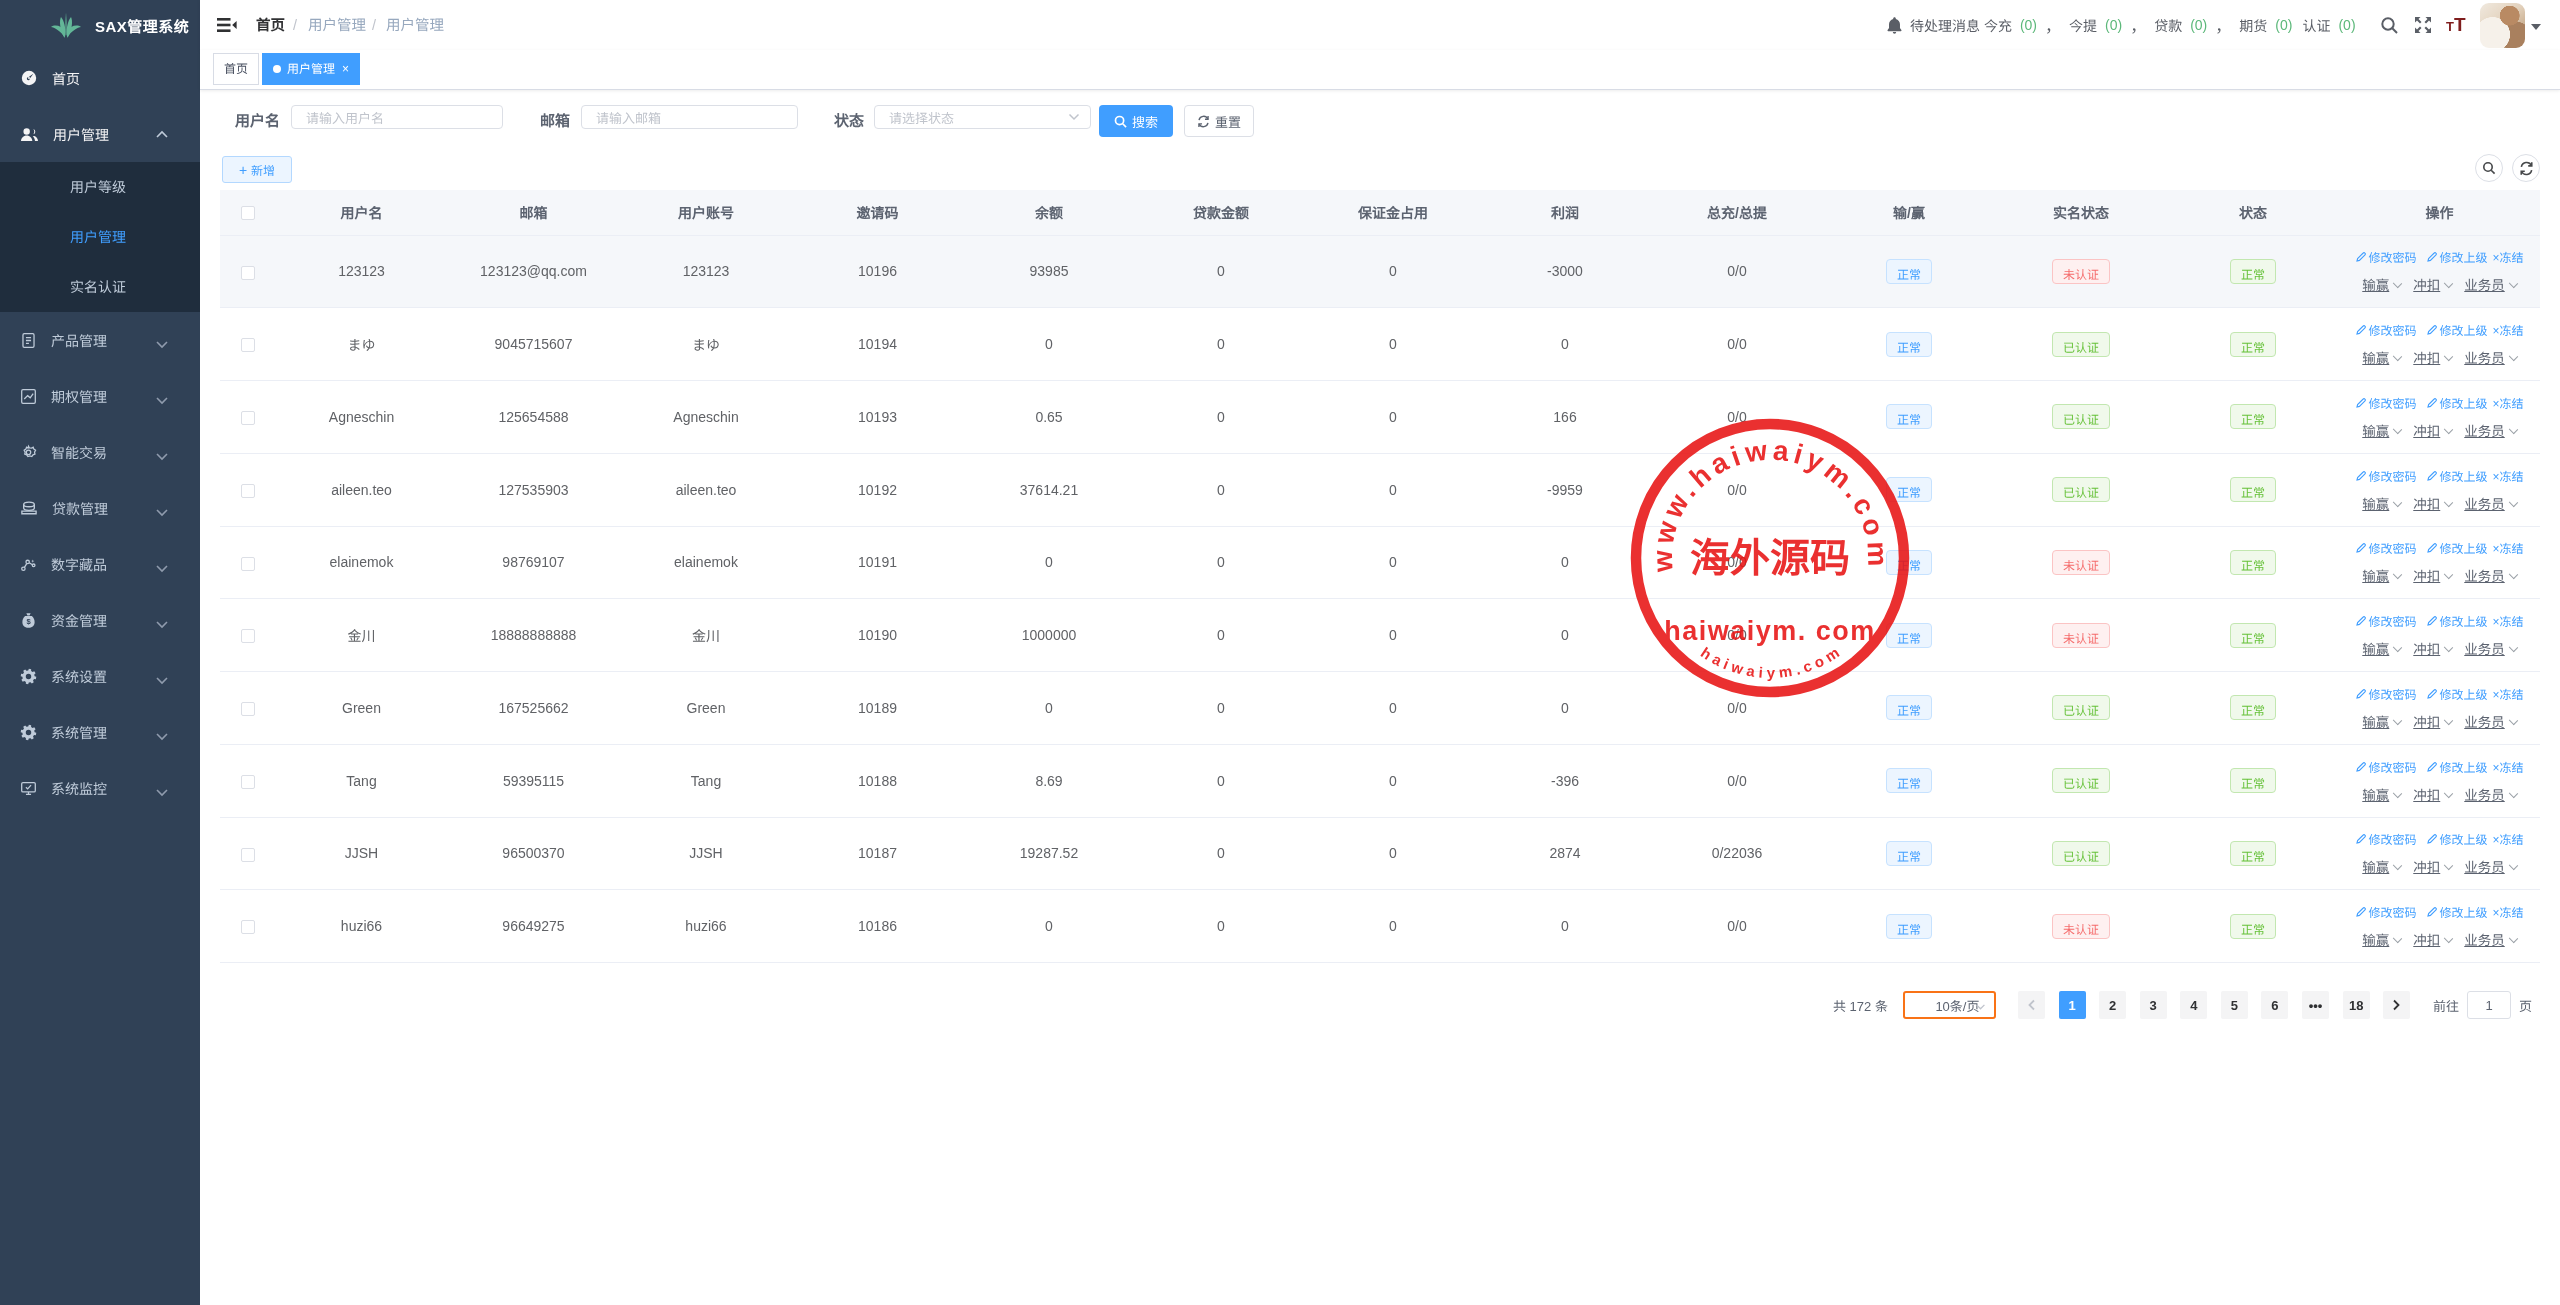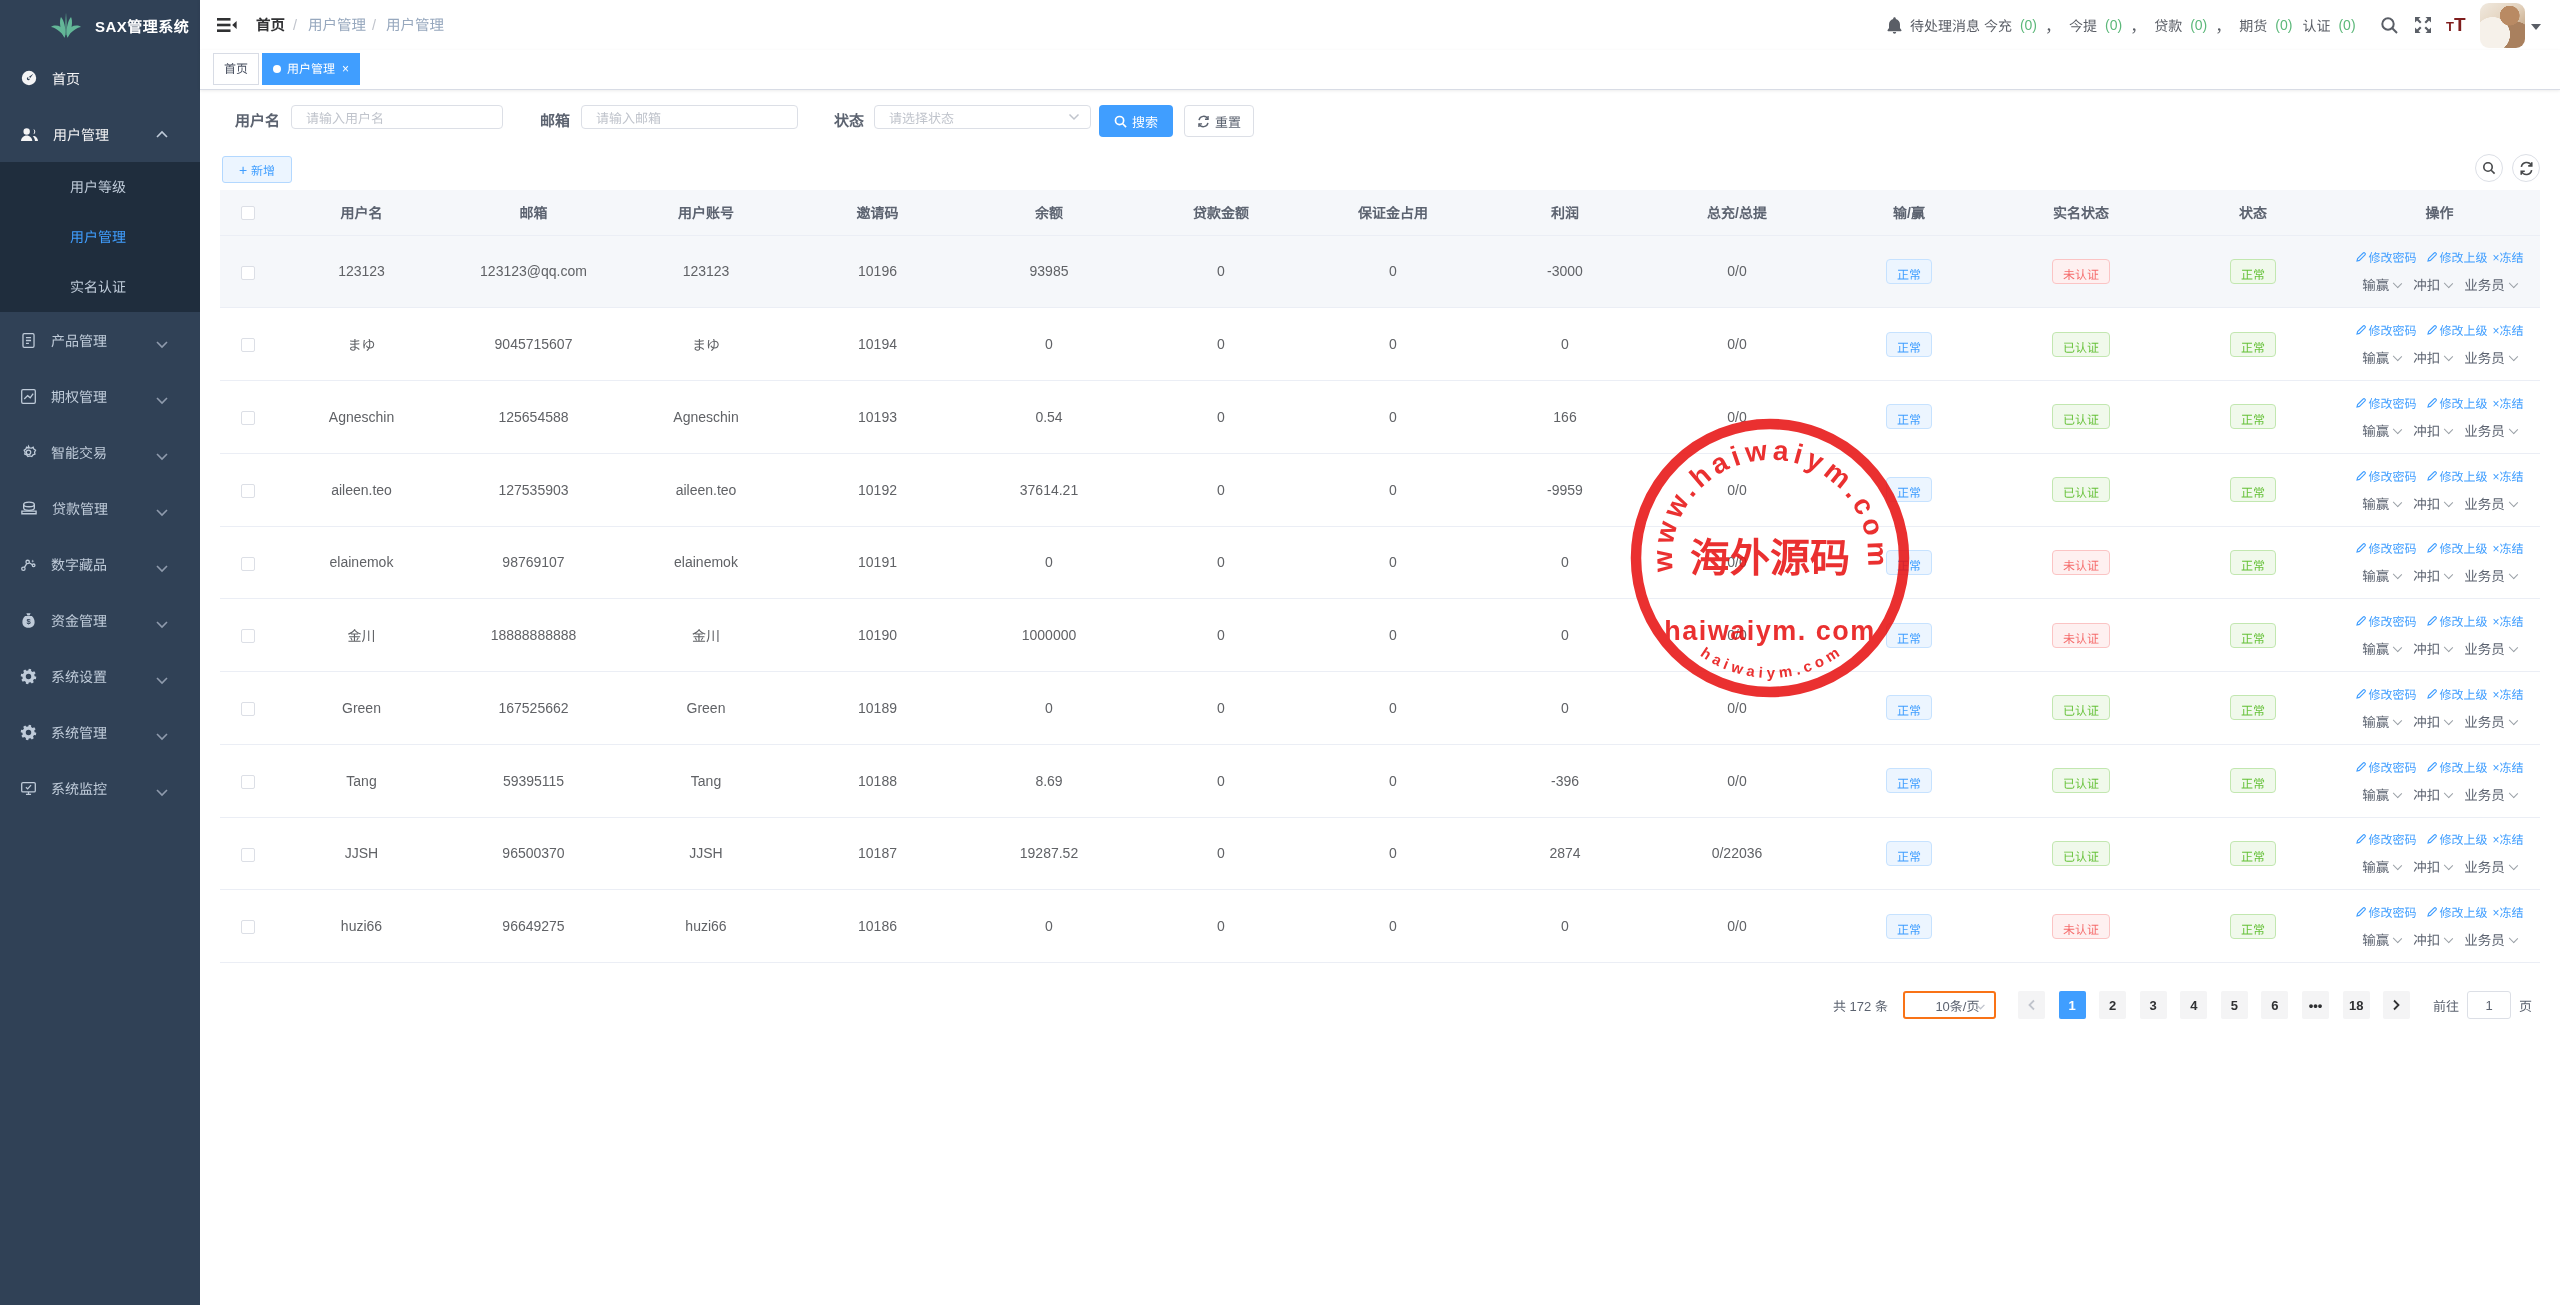--- a/index.html
+++ b/index.html
@@ -49,21 +49,21 @@
 #tbl td{height:72.75px;text-align:center;border-bottom:1px solid #ebeef5;padding:0;}
 #tbl tr.hl td{background:#f5f7fa;}
 .cb{display:inline-block;width:14px;height:14px;border:1px solid #dcdfe6;border-radius:2px;background:#fff;vertical-align:middle;}
 .tag{display:inline-block;height:25px;line-height:23px;padding:4px 10px;font-size:12px;border-radius:4px;border:1px solid;}
 .tag.b{background:#ecf5ff;border-color:#c6e2ff;color:#409eff;}
 .tag.g{background:#f0f9eb;border-color:#c2e7b0;color:#67c23a;}
 .tag.r{background:#fef0f0;border-color:#fbc4c4;color:#f56c6c;}
 .ops{font-size:12px;color:#409eff;line-height:20px;white-space:nowrap;}
 .ops .lnk{margin:0 5px;}
 .drow{font-size:13.5px;color:#5c6370;margin-top:6px;}
-.drow .dd{margin:0 6px;}
+.drow .dd{margin:0 6px;text-decoration:underline;}
 .chev{display:inline-block;width:7px;height:7px;border-right:1.4px solid #9aa0a6;border-bottom:1.4px solid #9aa0a6;transform:rotate(45deg) scaleY(0.9);vertical-align:3px;margin-left:5px;}
 
 #pager{position:absolute;top:991px;left:1833px;height:28px;display:flex;align-items:center;font-size:13px;color:#5c6370;}
 .pg{min-width:27px;height:28px;margin:0 6.8px;background:#f4f4f5;color:#303133;border-radius:2px;display:inline-flex;align-items:center;justify-content:center;font-weight:bold;font-size:13px;}
 .pg.on{background:#409eff;color:#fff;}
 .pg.dis{color:#c0c4cc;font-weight:normal;}
 #psel{width:93px;height:28px;border:2px solid #f97316;border-radius:3px;margin-left:15px;display:inline-flex;align-items:center;justify-content:center;color:#5c6370;position:relative;padding-left:16px;}
 #pjump{width:44px;height:28px;border:1px solid #dcdfe6;border-radius:3px;display:inline-flex;align-items:center;justify-content:center;margin:0 8px;color:#5c6370;}
 
 #stamp{position:absolute;left:1620px;top:408px;opacity:0.88;}
@@ -323,21 +323,21 @@
               </svg>修改上级</span><span class="lnk" style="margin-left:0;">×冻结</span></div>
 <div class="drow"><span class="dd">输赢<span class="chev"></span></span><span class="dd">冲扣<span class="chev"></span></span><span class="dd">业务员<span class="chev"></span></span></div>
         </td>
       </tr>
 <tr>
         <td><span class="cb"></span></td>
         <td>Agneschin</td>
         <td>125654588</td>
         <td>Agneschin</td>
         <td>10193</td>
-        <td>0.54</td>
+        <td>0.65</td>
         <td>0</td>
         <td>0</td>
         <td>166</td>
         <td>0/0</td>
 <td><span class="tag b">正常</span></td>
         <td><span class="tag g">已认证</span></td>
         <td><span class="tag g">正常</span></td>
 <td>
           <div class="ops"><span class="lnk"><svg width="12" height="12" viewBox="0 0 12 12" fill="none" stroke="#409eff" stroke-width="1.1" style="vertical-align:-1px;margin-right:1px;">
                 <path d="M2 10 L2.6 7.6 L8.2 2 a1.1 1.1 0 0 1 1.6 0 l0.2 0.2 a1.1 1.1 0 0 1 0 1.6 L4.4 9.4 Z"></path>

